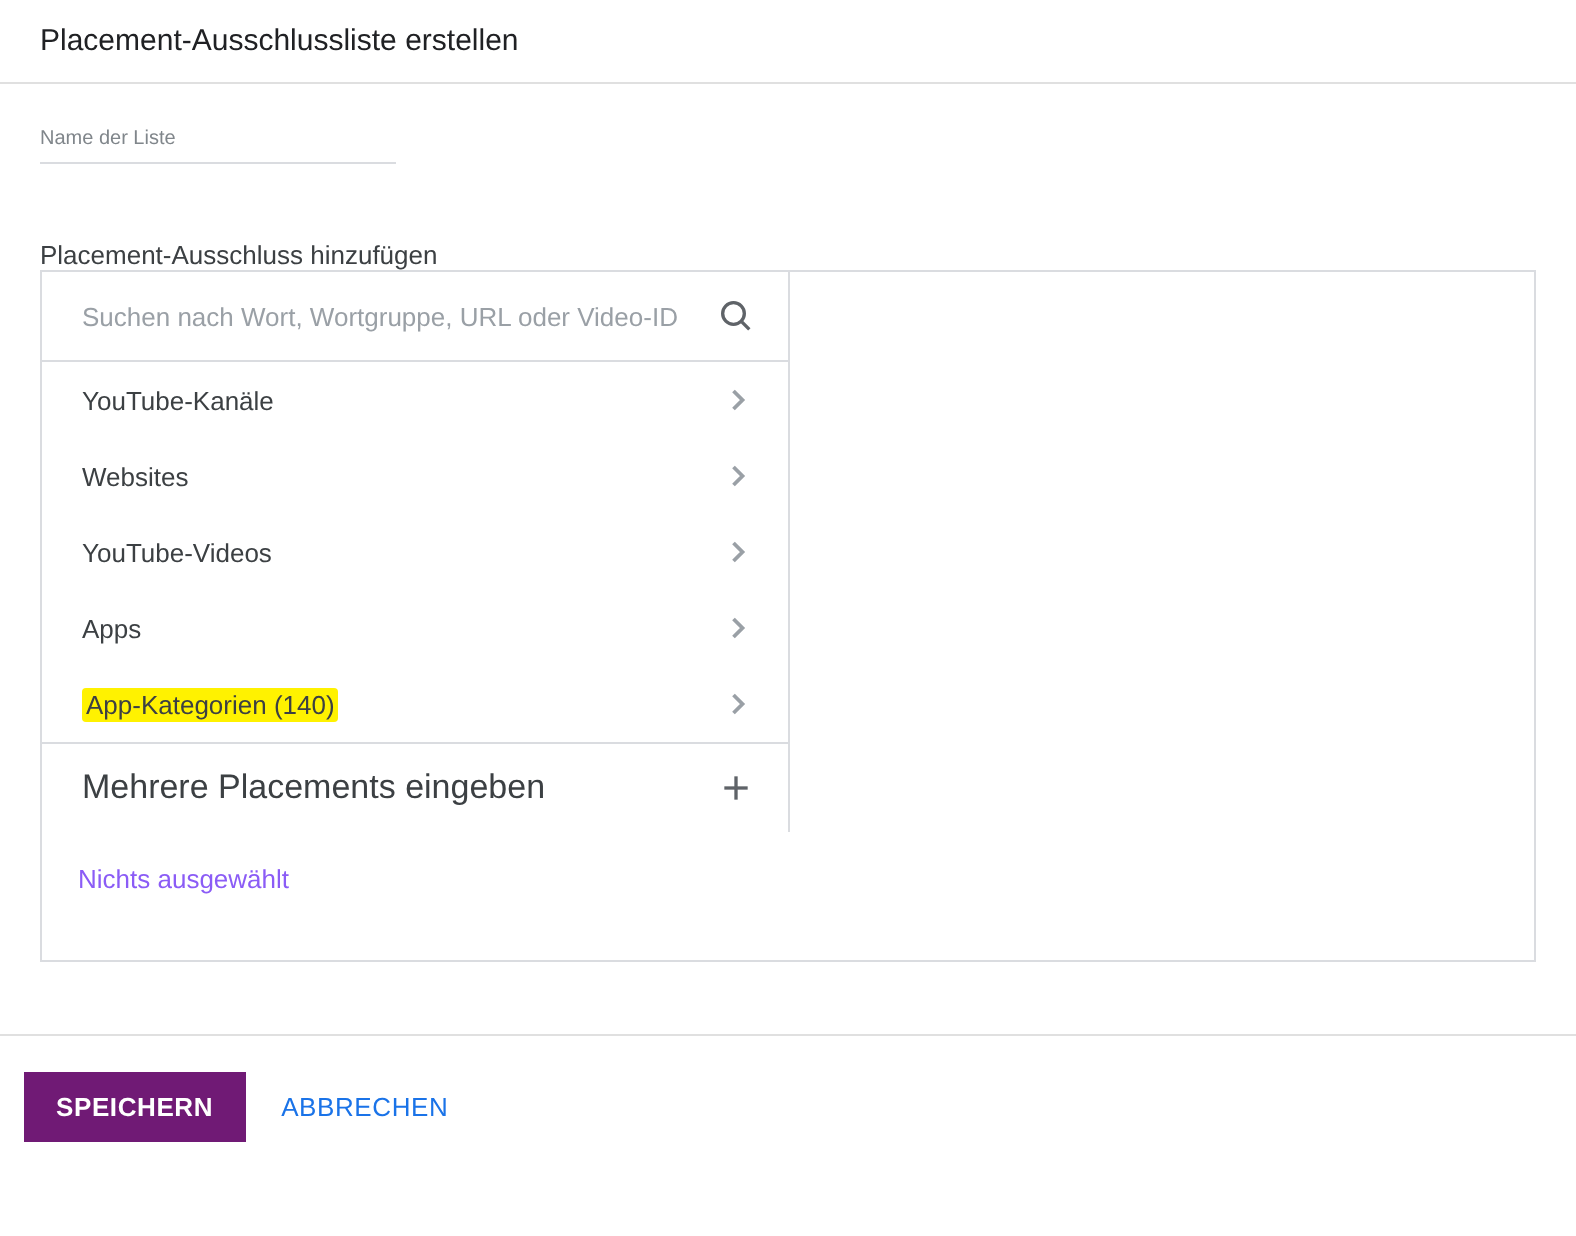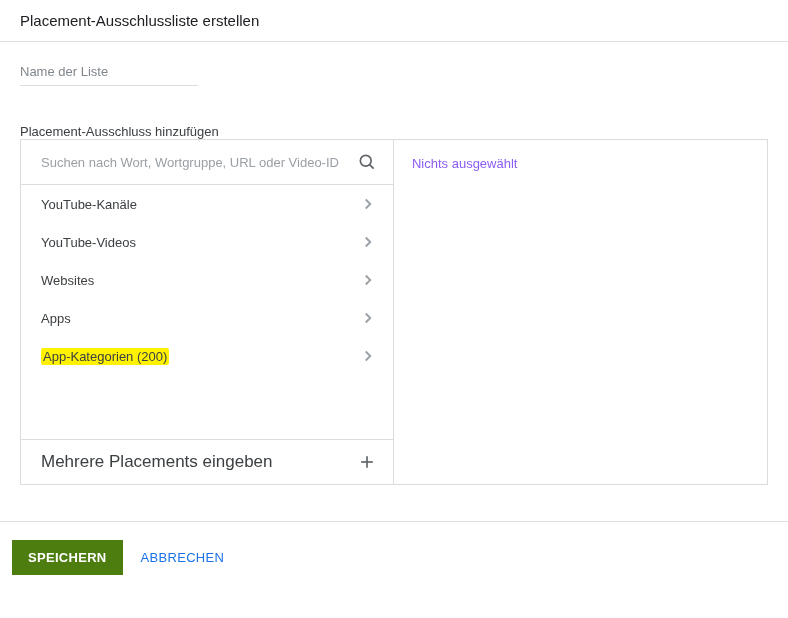--- a/index.html
+++ b/index.html
@@ -22,40 +22,41 @@
       font-size: 15px;
       color: #202124;
       font-weight: 400;
     }
     .content {
       padding: 16px 20px 0 20px;
     }
     .input-underline {
       border: none;
       border-bottom: 1px solid #dadce0;
-      font-size: 13px;
+      font-size: 10px;
       padding: 6px 0;
       width: 178px;
       color: #737373;
       outline: none;
       background: transparent;
     }
     .input-underline::placeholder {
       color: #80868b;
     }
     .section-label {
       margin-top: 38px;
       font-size: 13px;
       color: #3c4043;
     }
     .panel {
       display: flex;
       border: 1px solid #dadce0;
       width: 748px;
       height: 346px;
+      flex-direction: column;
     }
     .left-panel {
       width: 374px;
       border-right: 1px solid #dadce0;
       display: flex;
       flex-direction: column;
     }
     .right-panel {
       width: 374px;
       padding: 16px 18px;
@@ -136,21 +137,21 @@
       border-top: 1px solid #e0e0e0;
       margin-top: 36px;
     }
     .footer {
       padding: 18px 12px;
       display: flex;
       align-items: center;
       gap: 18px;
     }
     .btn-primary {
-      background: #4d7c0f;
+      background: #701a75;
       color: #fff;
       border: none;
       padding: 10px 16px;
       font-size: 13px;
       font-weight: 700;
       letter-spacing: 0.3px;
       cursor: pointer;
     }
     .btn-secondary {
       background: transparent;
@@ -185,39 +186,39 @@
       </div>
 
       <div class="categories">
         <div class="cat-item">
           <span class="cat-label">YouTube-Kanäle</span>
           <svg class="chevron" viewBox="0 0 24 24" fill="none" stroke="currentColor" stroke-width="2.5">
               <polyline points="9 6 15 12 9 18"></polyline>
             </svg>
         </div>
         <div class="cat-item">
+          <span class="cat-label">Websites</span>
+          <svg class="chevron" viewBox="0 0 24 24" fill="none" stroke="currentColor" stroke-width="2.5">
+              <polyline points="9 6 15 12 9 18"></polyline>
+            </svg>
+        </div>
+        <div class="cat-item">
           <span class="cat-label">YouTube-Videos</span>
           <svg class="chevron" viewBox="0 0 24 24" fill="none" stroke="currentColor" stroke-width="2.5">
               <polyline points="9 6 15 12 9 18"></polyline>
             </svg>
         </div>
         <div class="cat-item">
-          <span class="cat-label">Websites</span>
-          <svg class="chevron" viewBox="0 0 24 24" fill="none" stroke="currentColor" stroke-width="2.5">
-              <polyline points="9 6 15 12 9 18"></polyline>
-            </svg>
-        </div>
-        <div class="cat-item">
           <span class="cat-label">Apps</span>
           <svg class="chevron" viewBox="0 0 24 24" fill="none" stroke="currentColor" stroke-width="2.5">
               <polyline points="9 6 15 12 9 18"></polyline>
             </svg>
         </div>
         <div class="cat-item">
-          <span class="cat-label highlighted">App-Kategorien (200)</span>
+          <span class="cat-label highlighted">App-Kategorien (140)</span>
           <svg class="chevron" viewBox="0 0 24 24" fill="none" stroke="currentColor" stroke-width="2.5">
               <polyline points="9 6 15 12 9 18"></polyline>
             </svg>
         </div>
       </div>
 
       <div class="multi-row">
         <span class="multi-label">Mehrere Placements eingeben</span>
         <svg class="plus-icon" viewBox="0 0 24 24" fill="none" stroke="currentColor" stroke-width="2">
           <line x1="12" y1="5" x2="12" y2="19"></line>

